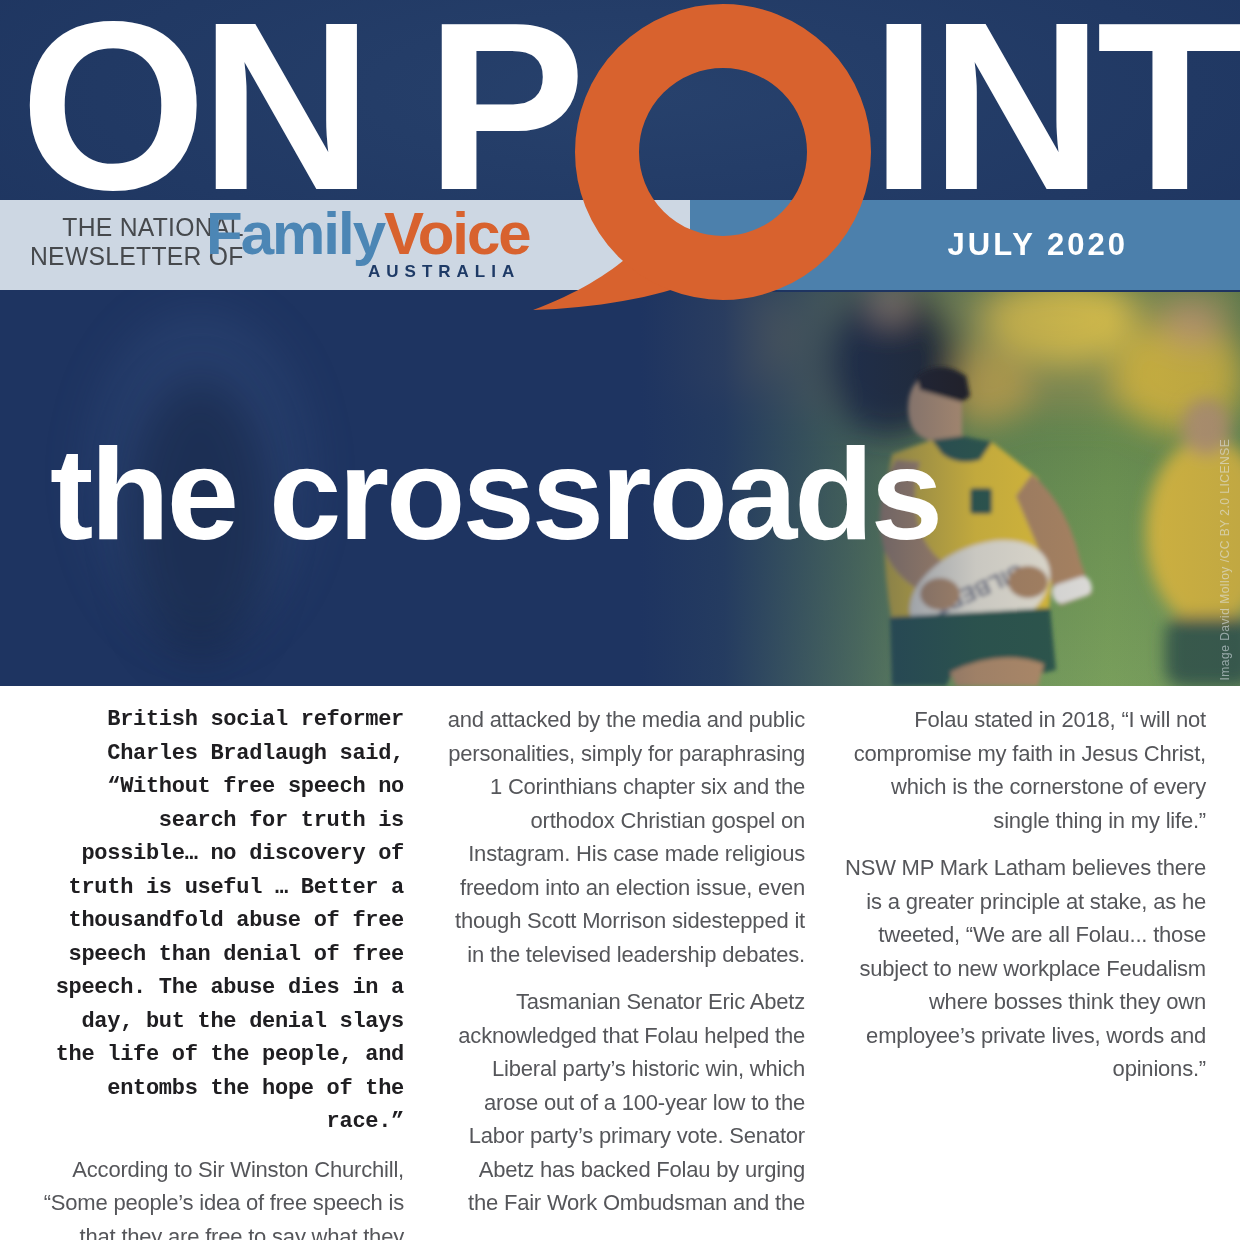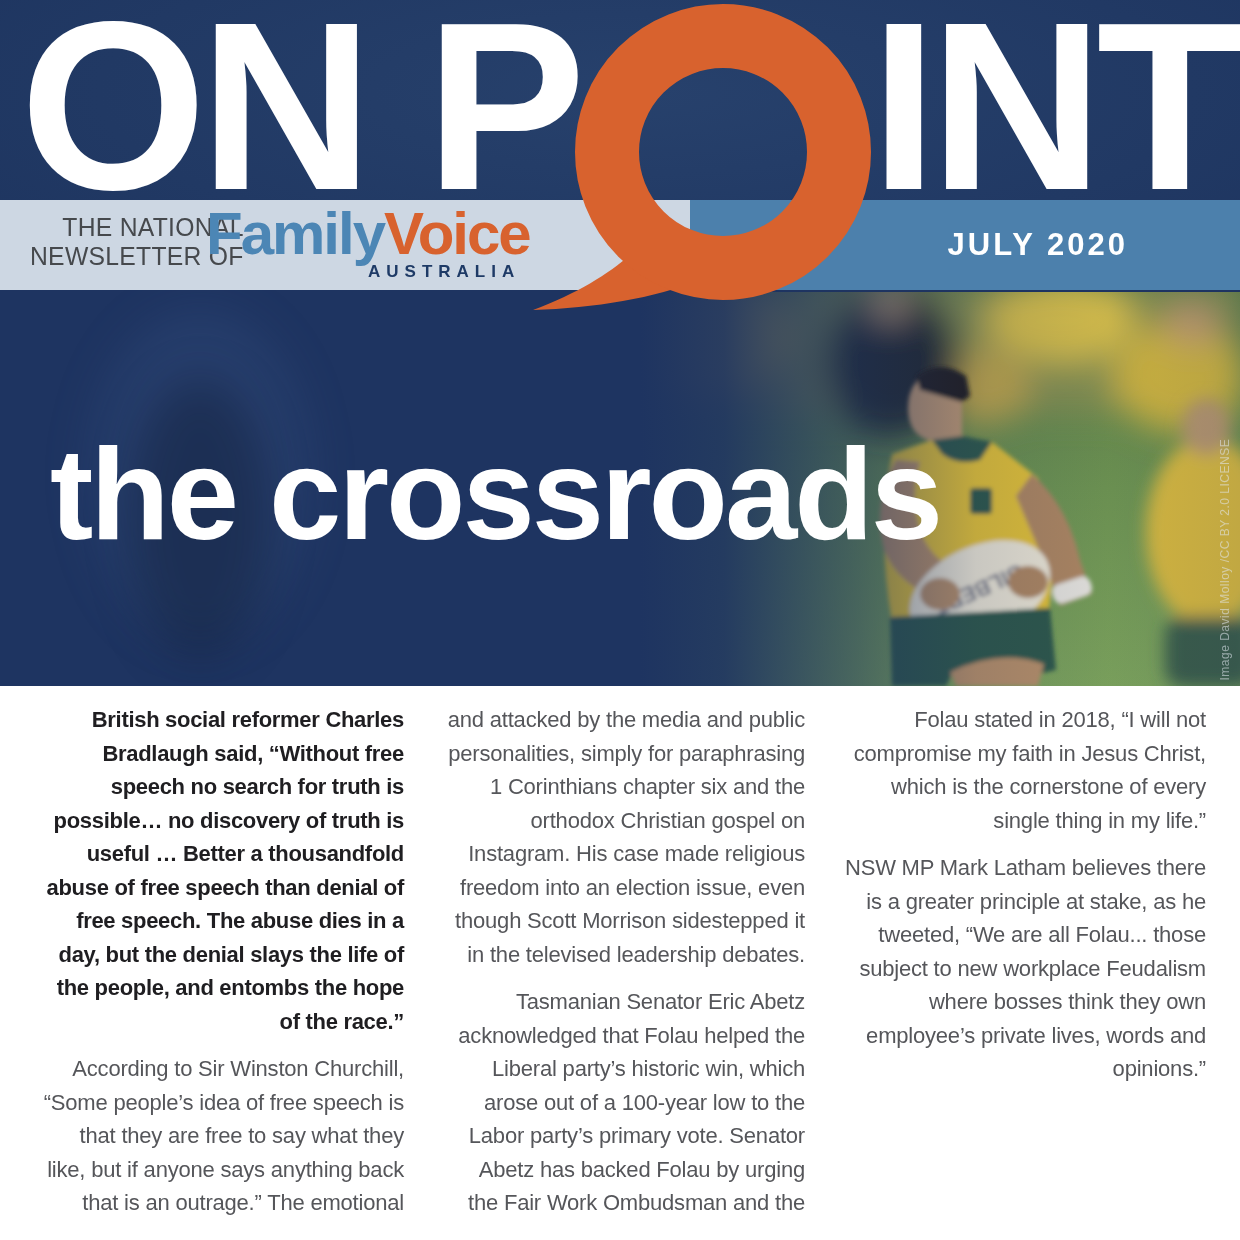--- a/index.html
+++ b/index.html
@@ -72,21 +72,21 @@
   
   .content{position:absolute;left:0;top:686px;width:1240px;height:554px;background:#ffffff;}
   .col{position:absolute;top:17px;width:362px;}
   .col-1{left:42px;}
   .col-2{left:443px;}
   .col-3{left:844px;}
   .col p{
     margin:0 0 14px 0;font-size:22px;line-height:33.5px;
     color:#55565a;font-weight:400;letter-spacing:-.2px;
   }
-  .col p.lead{color:#1f1e21;font-weight:700;letter-spacing:-.3px;}
+  .col p.lead{color:#1f1e21;font-weight:700;letter-spacing:-.3px;font-family:Liberation Mono, monospace;}
 </style>
 </head>
 <body>
 
 <div class="page">
 
   <header class="masthead">
     <div class="mast-letters mast-left">ON P</div>
     <div class="mast-letters mast-right">INT</div>
 

